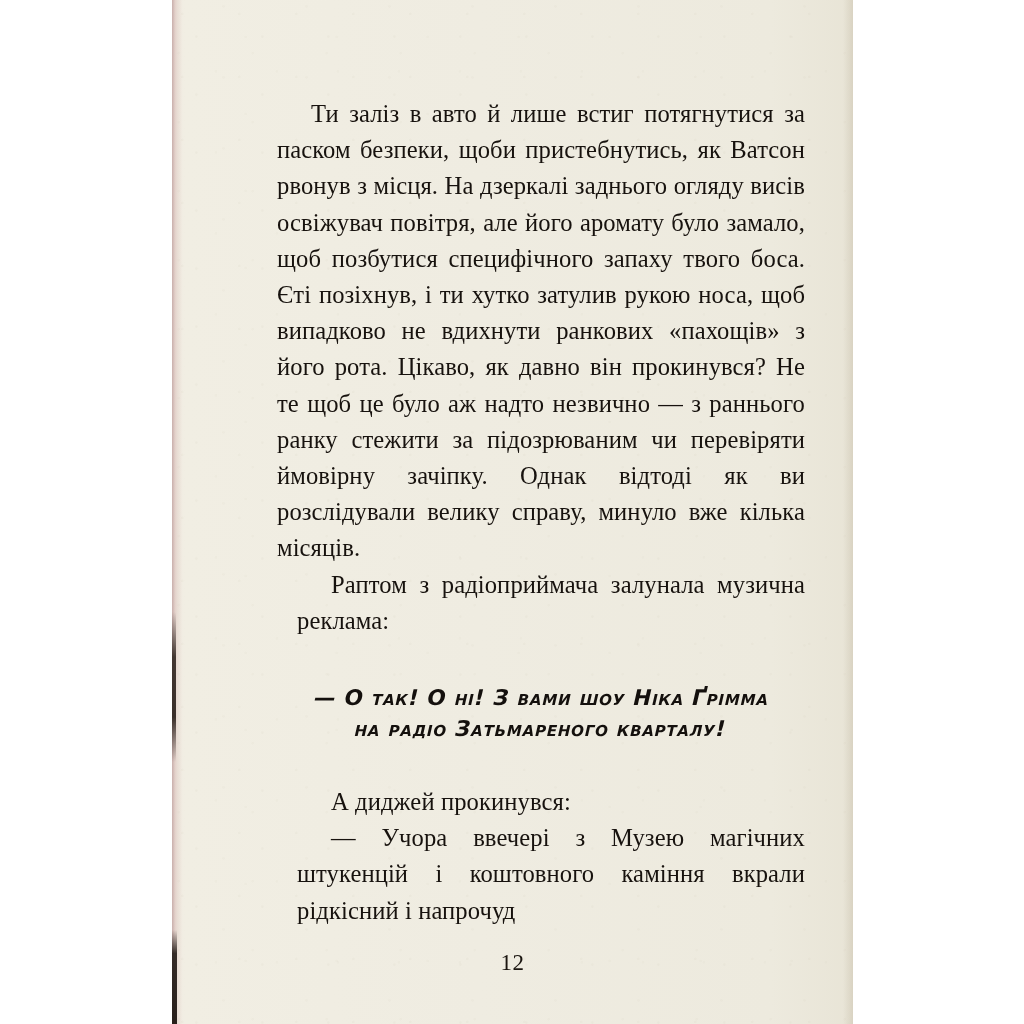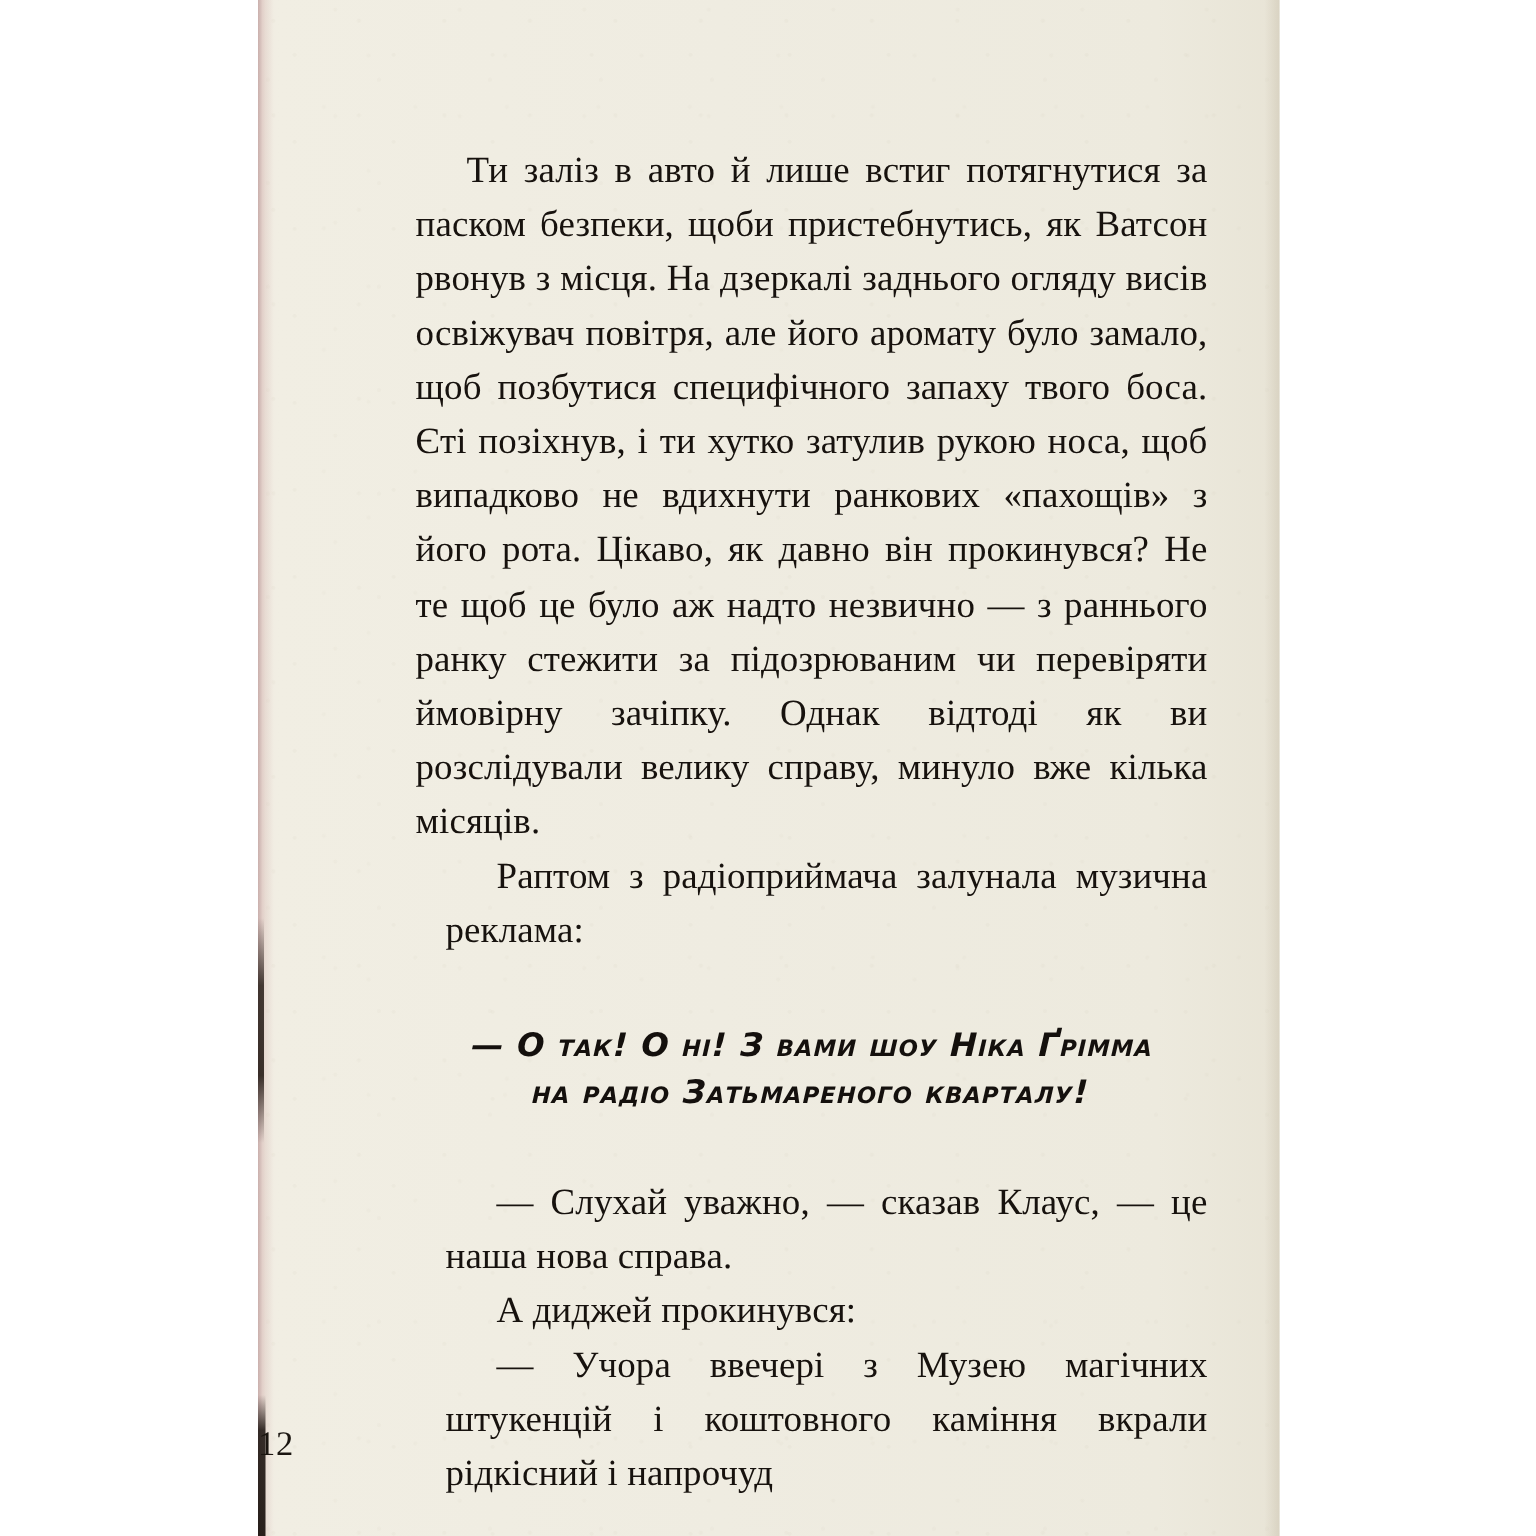--- a/index.html
+++ b/index.html
@@ -147,21 +147,21 @@
 
   .spacer-before-jingle { height: 43px; }
   .spacer-after-jingle  { height: 40px; }
 
   
   #folio {
     position: absolute;
     left: 0;
     right: 0;
     top: 950px;
-    text-align: left;
+    text-align: center;
     font-family: "Liberation Serif", "DejaVu Serif", serif;
     font-size: 23px;
     color: #1a1510;
     letter-spacing: 0.5px;
   }
 </style>
 </head>
 <body>
 
 <div id="scan">
@@ -183,21 +183,20 @@
       <div class="spacer-before-jingle"></div>
 
       <div id="radio-jingle">
         <span class="jingle-line">— О так! О ні! З вами шоу Ніка Ґрімма</span>
         <span class="jingle-line">на радіо Затьмареного кварталу!</span>
       </div>
 
       <div class="spacer-after-jingle"></div>
 
 
-      <p class="body-par last-line-left">— Слухай уважно, — сказав Клаус, — це наша нова справа.</p>
 
       <p class="body-par last-line-left">А диджей прокинувся:</p>
 
       <p class="body-par last-line-left">— Учора ввечері з Музею магічних штукенцій і коштовного каміння вкрали рідкісний і напрочуд</p>
 
     </div>
 
     <div id="folio">12</div>
 
   </div>

